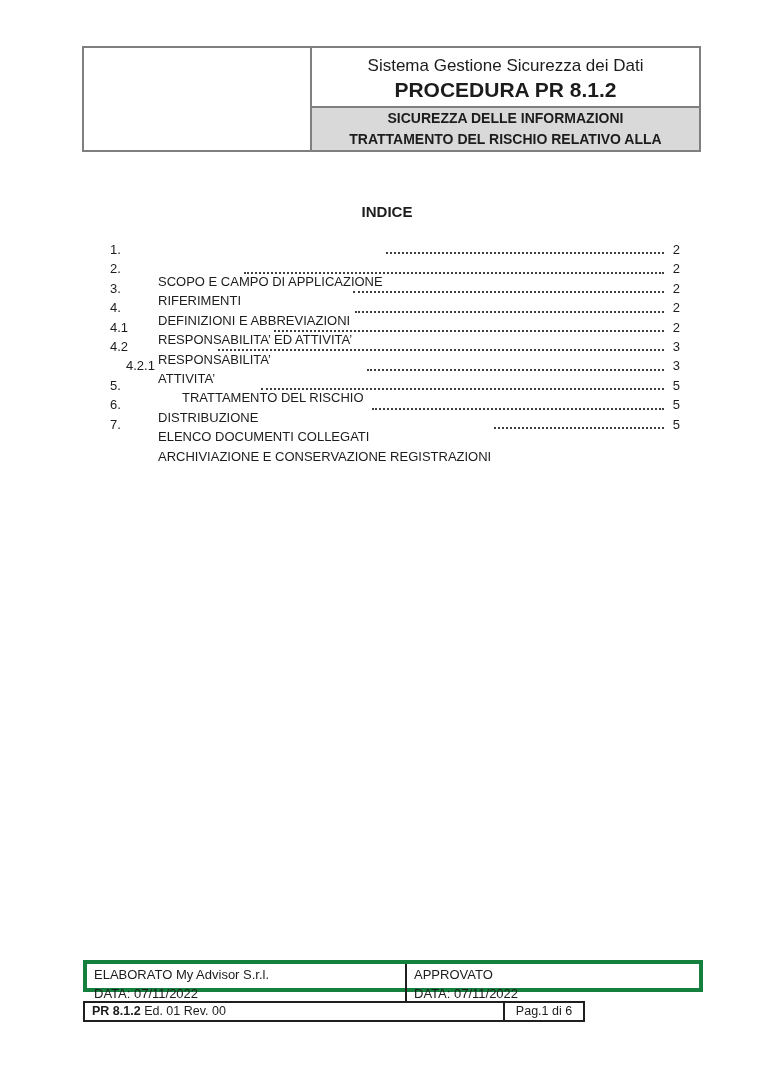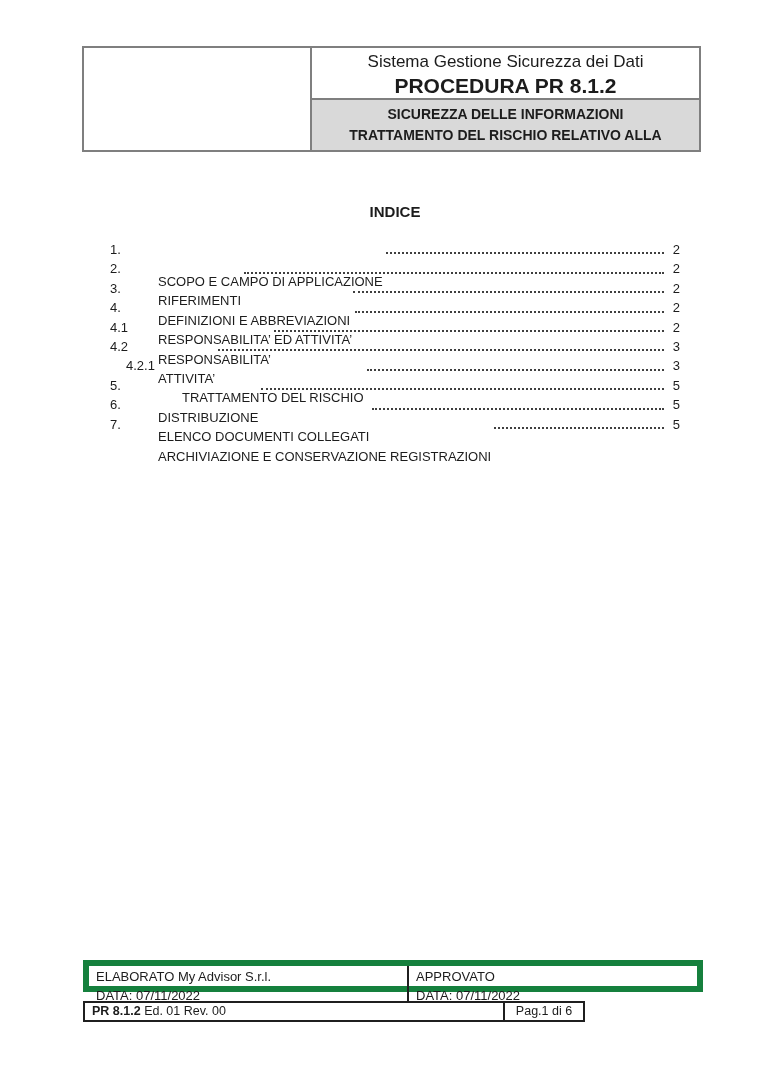--- a/index.html
+++ b/index.html
@@ -17,35 +17,35 @@
   .header-table {
     position:absolute; left:82px; top:46px;
     width:619px; height:106px;
     display:grid; grid-template-columns:228px 1fr;
     border:2px solid #7f7f7f;
     background:#ffffff;
   }
   .logo-cell { border-right:2px solid #7f7f7f; background:#ffffff; }
   .header-right { display:flex; flex-direction:column; }
   .header-title-cell {
-    height:52px; display:flex; flex-direction:column;
+    height:60px; display:flex; flex-direction:column;
     justify-content:center; align-items:center;
     border-bottom:2px solid #7f7f7f; background:#ffffff;
   }
   .header-title-line1 { font-size:17px; line-height:24px; }
   .header-title-line2 { font-size:21px; font-weight:bold; line-height:23px; }
   .header-subject-cell {
     flex:1; background:#d9d9d9;
     display:flex; flex-direction:column; justify-content:center; align-items:center;
     font-weight:bold; font-size:14px; line-height:21px; text-align:center;
   }
 
   
   .toc-heading {
-    position:absolute; left:110px; top:203px; width:570px;
+    position:absolute; left:102px; top:203px; width:570px;
     text-align:center; font-weight:bold; font-size:15px;
   }
   .toc {
     position:absolute; left:110px; top:240px; width:570px;
   }
   .toc-row {
     display:flex; height:19.4px; line-height:19.4px;
     font-size:13px; white-space:nowrap;
   }
   .toc-num { flex:0 0 48px; }
@@ -57,21 +57,21 @@
     height:0; border-bottom:2px dotted #3f3f3f;
     margin:0 2px 5px 3px; min-width:10px;
   }
   .toc-page { flex:0 0 14px; text-align:right; }
 
   
   .footer-table {
     position:absolute; left:83px; top:960px;
     width:620px; height:32px;
     display:grid; grid-template-columns:320px 1fr;
-    border:6px solid #15803d; background:#ffffff;
+    border:4px solid #15803d; background:#ffffff;
   }
   .footer-cell {
     padding:1px 0 0 7px; font-size:13px; line-height:19px;
     display:flex; flex-direction:column; justify-content:center;
   }
   .footer-cell.left { border-right:2px solid #1f1f1f; }
 
   .footer-bar {
     position:absolute; left:83px; top:1001px;
     width:502px; height:21px;

